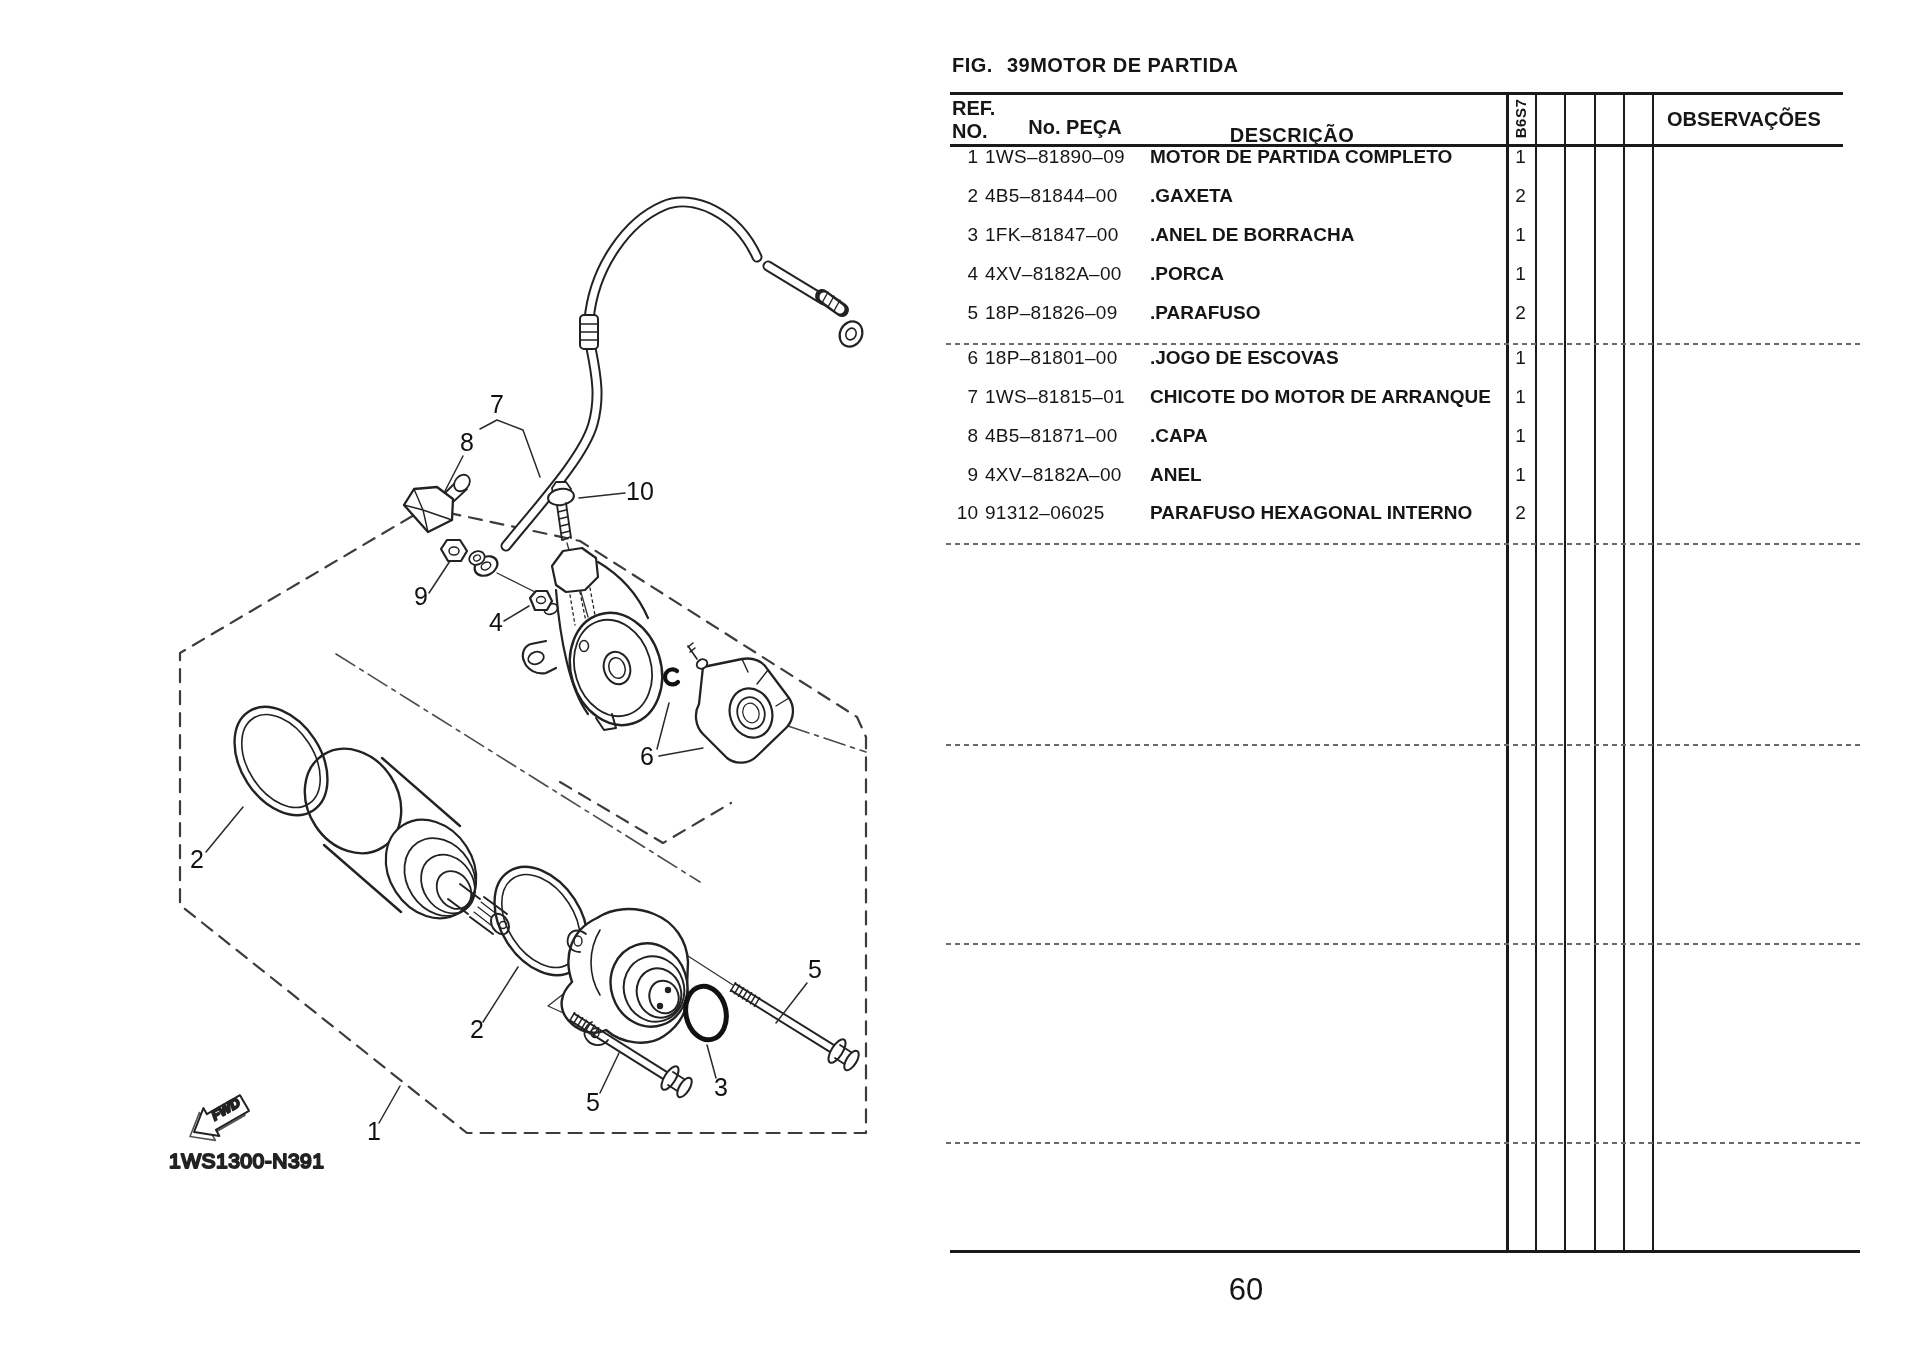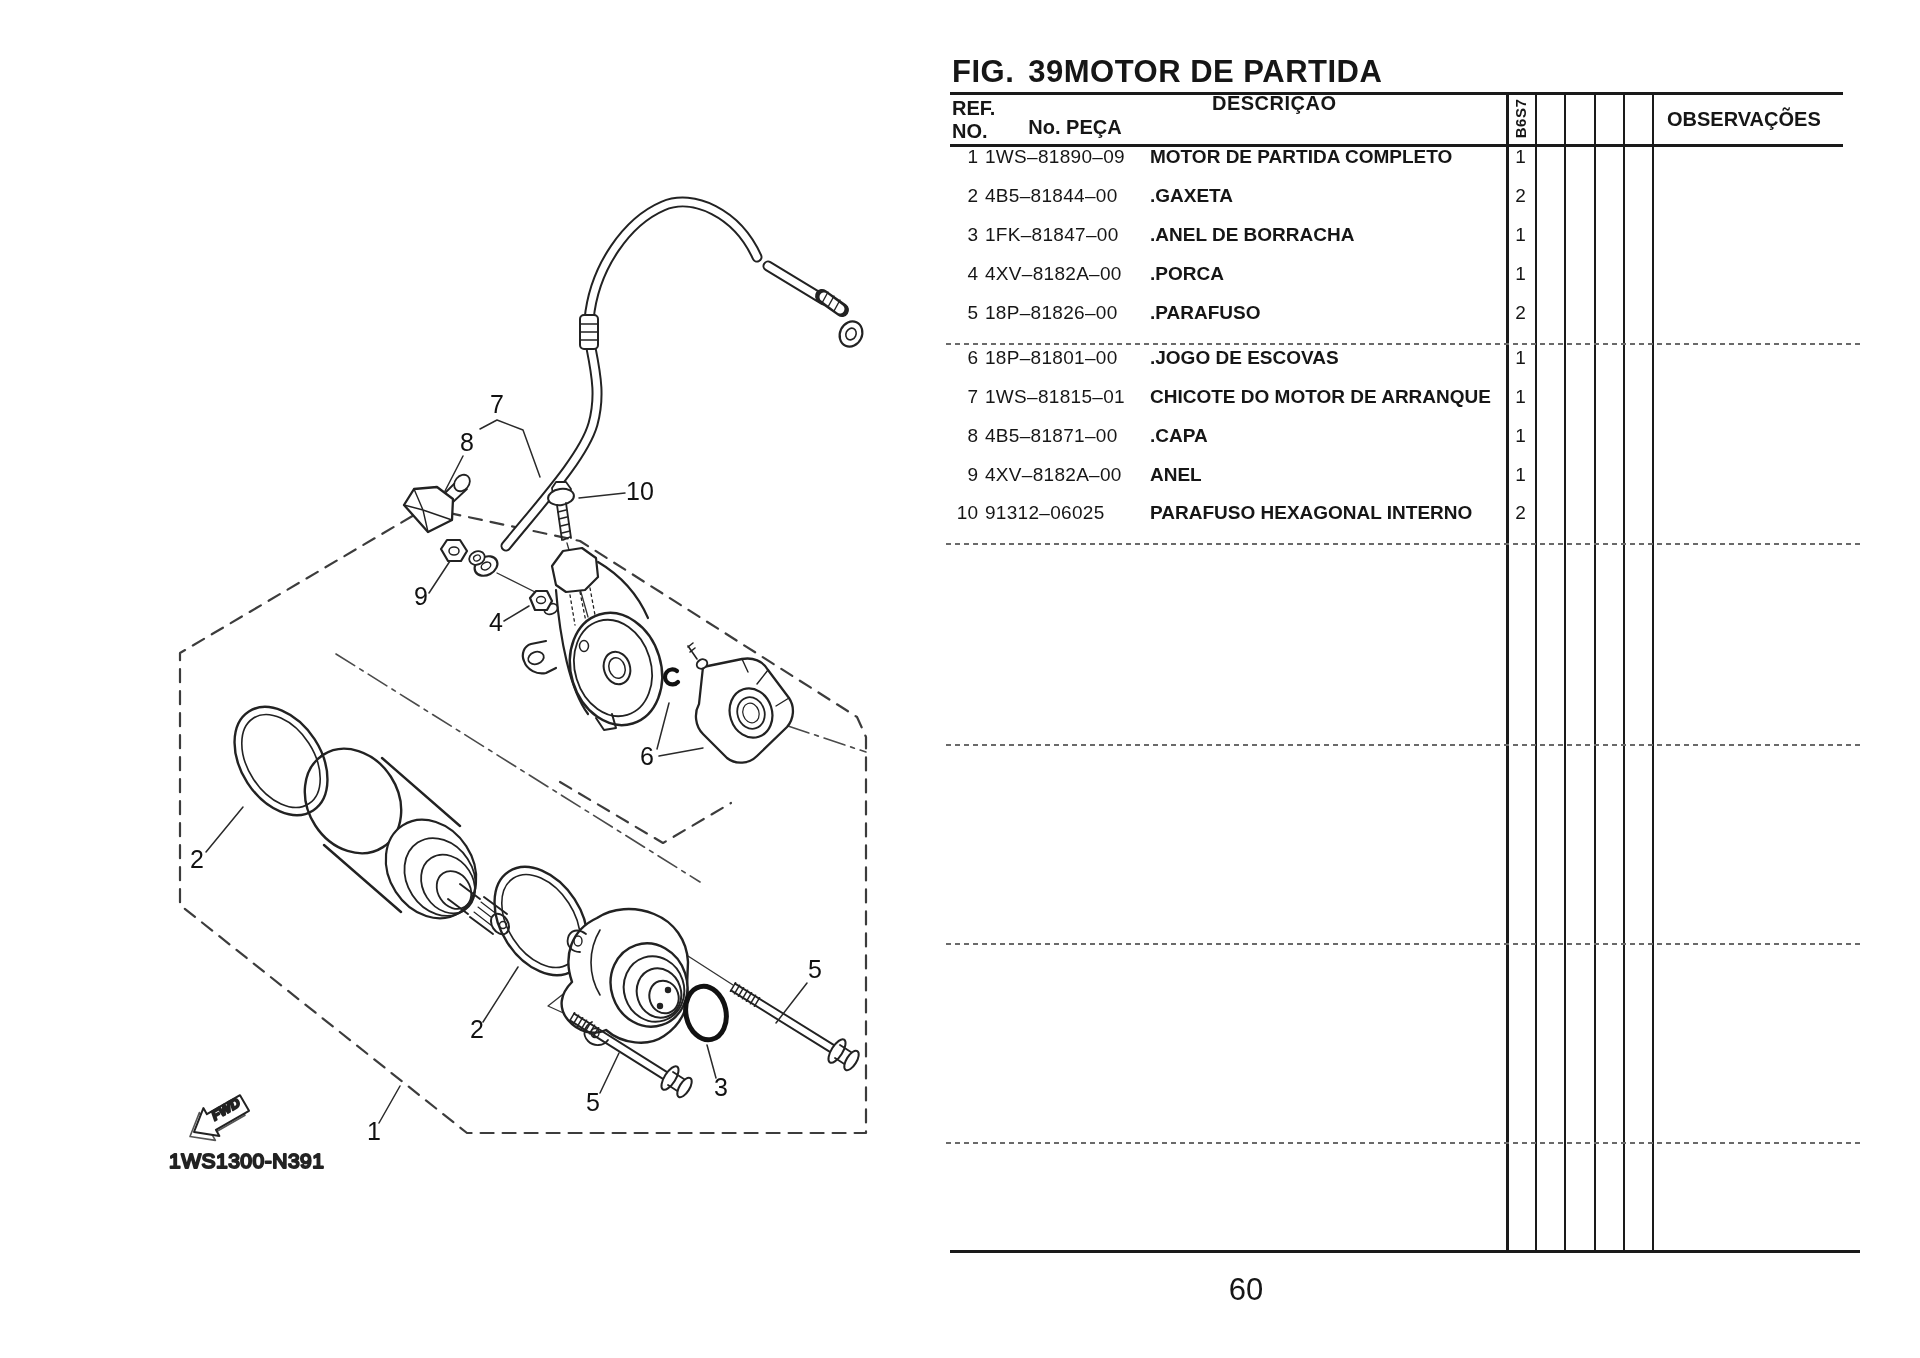--- a/index.html
+++ b/index.html
@@ -7,21 +7,21 @@
   .page {
     position:relative; width:1920px; height:1358px;
     background:#ffffff; overflow:hidden;
     font-family:"Liberation Sans", sans-serif; color:#161616;
   }
   svg text { font-family:"Liberation Sans", sans-serif; fill:#111; }
 
   
   .fig-title {
     position:absolute; left:952px; top:54px;
-    font-size:31px; font-weight:700; letter-spacing:.5px;
+    font-size:20px; font-weight:700; letter-spacing:.5px;
     display:flex; align-items:baseline; white-space:nowrap;
   }
   .fig-title .fig-label { margin-right:14px; }
   .fig-title .fig-number { }
 
   
   .parts-table {
     position:absolute; left:950px; top:92px; width:893px; height:1160px;
   }
   .t-top    { position:absolute; left:0; top:0; width:893px; height:3px; background:#1a1a1a; }
@@ -36,21 +36,21 @@
   .v6 { left:702px; width:2px; }
   .dashline {
     position:absolute; left:-4px; width:914px; height:2px;
     background-image:repeating-linear-gradient(to right,#6a6a6a 0 5px,transparent 5px 9px);
   }
   .d1 { top:251px; } .d2 { top:451px; } .d3 { top:652px; } .d4 { top:851px; } .d5 { top:1050px; }
 
   .hdr { position:absolute; font-weight:700; font-size:20px; white-space:nowrap; }
   .hdr-ref  { left:2px;  top:5px;  line-height:23px; }
   .hdr-peca { left:55px; top:24px; width:140px; text-align:center; }
-  .hdr-desc { left:262px;top:0; width:160px; letter-spacing:.5px; }
+  .hdr-desc { left:262px;top:32px; width:160px; text-align:center; letter-spacing:.5px; }
   .hdr-obs  { left:717px;top:16px; width:160px; text-align:left; }
   .hdr-model{
     left:556px; top:0; width:29px; height:52px;
     display:flex; align-items:center; justify-content:center;
   }
   .hdr-model span {
     transform:rotate(-90deg); font-size:15px; font-weight:700; letter-spacing:.5px;
   }
 
   .t-row { position:absolute; left:0; width:740px; height:30px; font-size:19px; }
@@ -343,21 +343,21 @@
     <div class="cell-qty">1</div>
   </div>
         <div class="t-row" style="top: 167px;">
     <div class="cell-ref">4</div>
     <div class="cell-part">4XV–8182A–00</div>
     <div class="cell-desc">.PORCA</div>
     <div class="cell-qty">1</div>
   </div>
         <div class="t-row" style="top: 206px;">
     <div class="cell-ref">5</div>
-    <div class="cell-part">18P–81826–00</div>
+    <div class="cell-part">18P–81826–09</div>
     <div class="cell-desc">.PARAFUSO</div>
     <div class="cell-qty">2</div>
   </div>
         <div class="t-row" style="top: 251px;">
     <div class="cell-ref">6</div>
     <div class="cell-part">18P–81801–00</div>
     <div class="cell-desc">.JOGO DE ESCOVAS</div>
     <div class="cell-qty">1</div>
   </div>
         <div class="t-row" style="top: 290px;">

